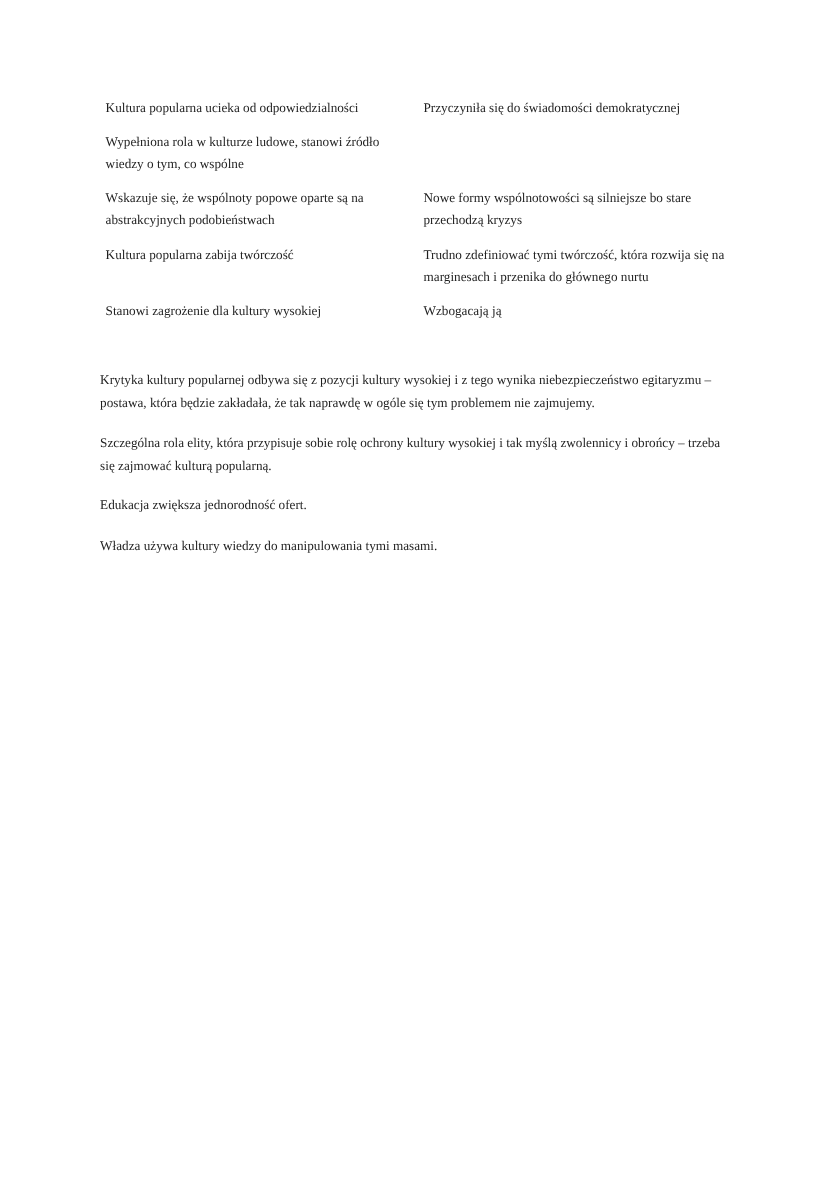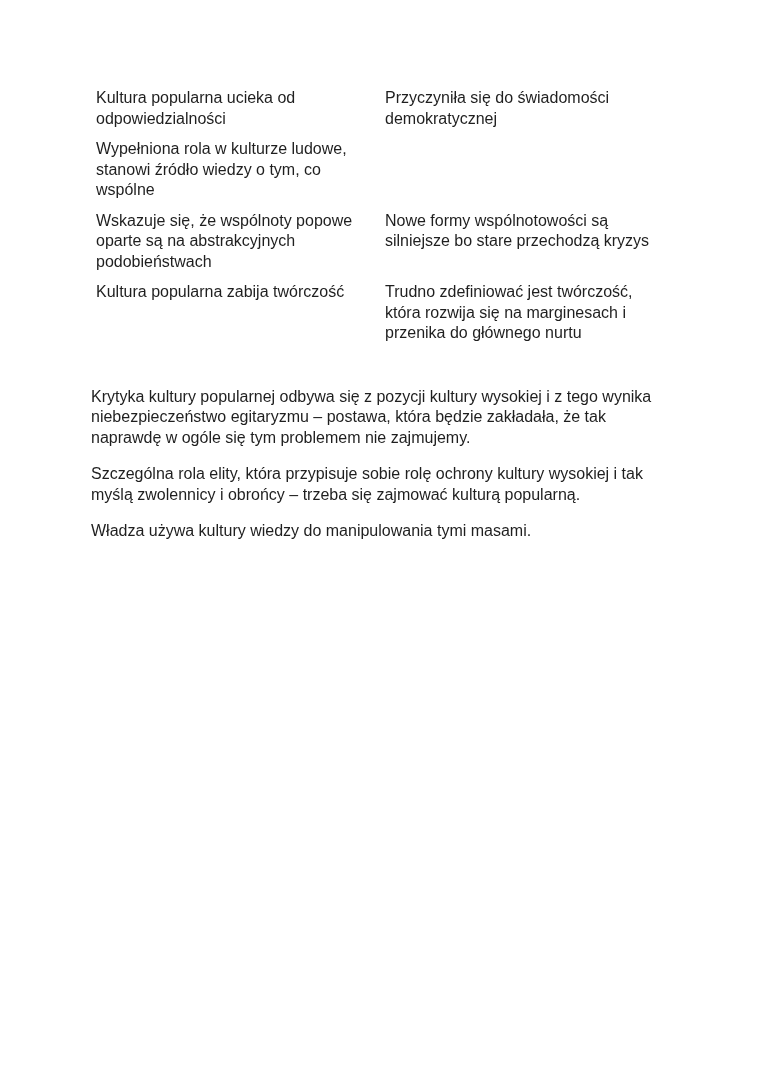--- a/index.html
+++ b/index.html
@@ -8,22 +8,22 @@
   html, body {
     background: #ffffff;
   }
 
   .page {
     position: relative;
     width: 760px;
     height: 1075px;
     background: #ffffff;
     overflow: hidden;
-    font-family: Liberation Sans, sans-serif;
-    font-size: 16px;
+    font-family: Liberation Serif, serif;
+    font-size: 12px;
     line-height: 20.5px;
     color: #1f1f1f;
   }
 
   .content {
     position: absolute;
     left: 91px;
     top: 88px;
     width: 578px;
   }
@@ -72,24 +72,29 @@
       </div>
       <div class="doc-row">
         <div class="doc-cell right">Wypełniona rola w kulturze ludowe, stanowi źródło wiedzy o tym, co wspólne</div>
       </div>
       <div class="doc-row">
         <div class="doc-cell left">Wskazuje się, że wspólnoty popowe oparte są na abstrakcyjnych podobieństwach</div>
         <div class="doc-cell right">Nowe formy wspólnotowości są silniejsze bo stare przechodzą kryzys</div>
       </div>
       <div class="doc-row">
         <div class="doc-cell left">Kultura popularna zabija twórczość</div>
-        <div class="doc-cell right">Trudno zdefiniować jest twórczość, która rozwija się na marginesach i przenika do głównego nurtu</div>
+        <div class="doc-cell right">Trudno zdefiniować tymi twórczość, która rozwija się na marginesach i przenika do głównego nurtu</div>
+      </div>
+      <div class="doc-row">
+        <div class="doc-cell left">Stanowi zagrożenie dla kultury wysokiej</div>
+        <div class="doc-cell right">Wzbogacają ją</div>
       </div>
     </div>
 
     <div class="paragraphs">
       <p>Krytyka kultury popularnej odbywa się z pozycji kultury wysokiej i z tego wynika niebezpieczeństwo egitaryzmu – postawa, która będzie zakładała, że tak naprawdę w ogóle się tym problemem nie zajmujemy.</p>
       <p>Szczególna rola elity, która przypisuje sobie rolę ochrony kultury wysokiej i tak myślą zwolennicy i obrońcy – trzeba się zajmować kulturą popularną.</p>
+      <p>Edukacja zwiększa jednorodność ofert.</p>
       <p>Władza używa kultury wiedzy do manipulowania tymi masami.</p>
     </div>
 
   </div>
 </div>
 
 </body></html>

